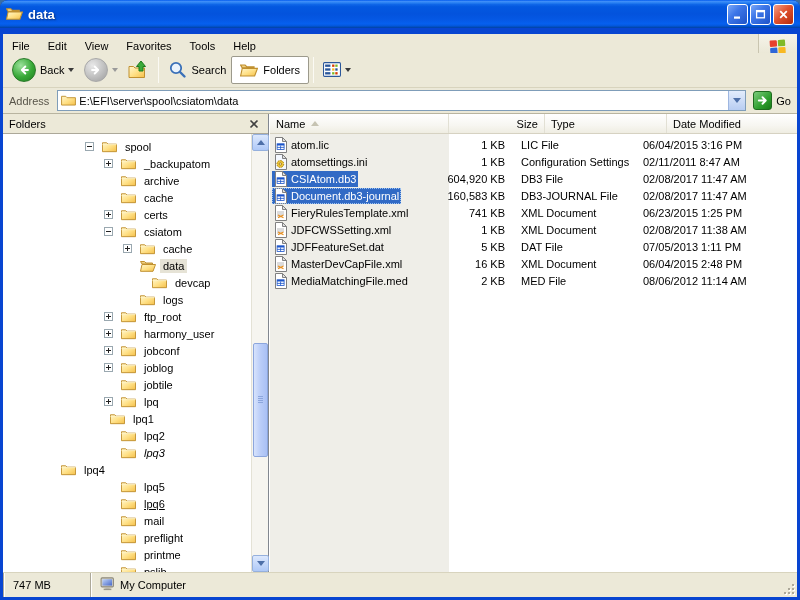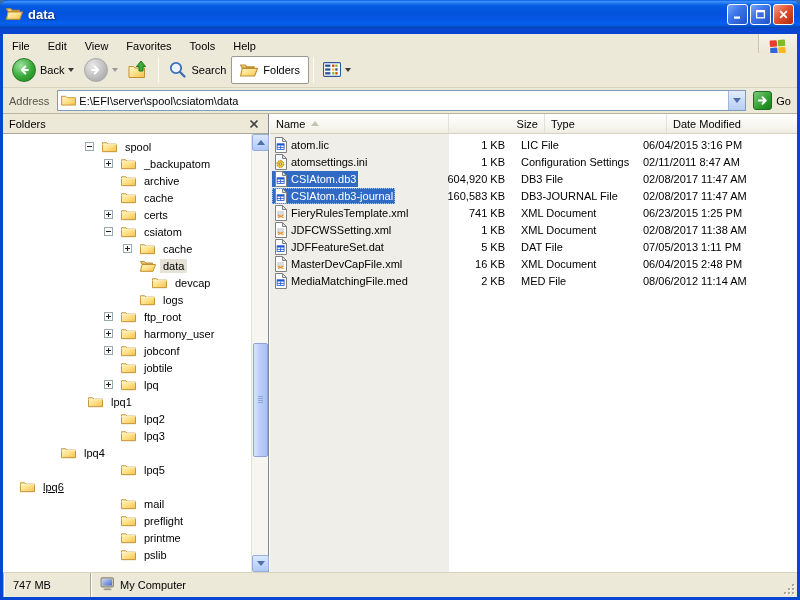--- a/index.html
+++ b/index.html
@@ -385,60 +385,70 @@
             <span class="expander plus"></span>
             <span class="t-icon">
               <svg width="15" height="13" viewBox="0 0 16 13">
                 <path d="M0.5 2.5 L5 2.5 L6.5 4 L15.5 4 L15.5 12 L0.5 12 Z" fill="url(#gradFolder)" stroke="#C09030"></path>
                 <path d="M0.5 4.5 L15.5 4.5" stroke="#FFF3C2" stroke-width="1"></path>
               </svg>
             </span>
             <span class="t-label">jobconf</span>
           </div>
           <div class="tree-row" style="padding-left: 101px;">
+            <span class="expander plus"></span>
+            <span class="t-icon">
+              <svg width="15" height="13" viewBox="0 0 16 13">
+                <path d="M0.5 2.5 L5 2.5 L6.5 4 L15.5 4 L15.5 12 L0.5 12 Z" fill="url(#gradFolder)" stroke="#C09030"></path>
+                <path d="M0.5 4.5 L15.5 4.5" stroke="#FFF3C2" stroke-width="1"></path>
+              </svg>
+            </span>
+            <span class="t-label">joblog</span>
+          </div>
+          <div class="tree-row" style="padding-left: 101px;">
             <span class="exp-spacer"></span>
             <span class="t-icon">
               <svg width="15" height="13" viewBox="0 0 16 13">
                 <path d="M0.5 2.5 L5 2.5 L6.5 4 L15.5 4 L15.5 12 L0.5 12 Z" fill="url(#gradFolder)" stroke="#C09030"></path>
                 <path d="M0.5 4.5 L15.5 4.5" stroke="#FFF3C2" stroke-width="1"></path>
               </svg>
             </span>
             <span class="t-label">jobtile</span>
           </div>
           <div class="tree-row" style="padding-left: 101px;">
             <span class="expander plus"></span>
             <span class="t-icon">
               <svg width="15" height="13" viewBox="0 0 16 13">
                 <path d="M0.5 2.5 L5 2.5 L6.5 4 L15.5 4 L15.5 12 L0.5 12 Z" fill="url(#gradFolder)" stroke="#C09030"></path>
                 <path d="M0.5 4.5 L15.5 4.5" stroke="#FFF3C2" stroke-width="1"></path>
               </svg>
             </span>
             <span class="t-label">lpq</span>
           </div>
-          <div class="tree-row" style="padding-left: 68px;">
+          <div class="tree-row" style="padding-left: 90px;">
             <span class="exp-spacer"></span>
             <span class="t-icon">
               <svg width="15" height="13" viewBox="0 0 16 13">
                 <path d="M0.5 2.5 L5 2.5 L6.5 4 L15.5 4 L15.5 12 L0.5 12 Z" fill="url(#gradFolder)" stroke="#C09030"></path>
                 <path d="M0.5 4.5 L15.5 4.5" stroke="#FFF3C2" stroke-width="1"></path>
               </svg>
             </span>
             <span class="t-label">lpq1</span>
           </div>
           <div class="tree-row" style="padding-left: 101px;">
             <span class="exp-spacer"></span>
             <span class="t-icon">
               <svg width="15" height="13" viewBox="0 0 16 13">
                 <path d="M0.5 2.5 L5 2.5 L6.5 4 L15.5 4 L15.5 12 L0.5 12 Z" fill="url(#gradFolder)" stroke="#C09030"></path>
                 <path d="M0.5 4.5 L15.5 4.5" stroke="#FFF3C2" stroke-width="1"></path>
               </svg>
             </span>
             <span class="t-label">lpq2</span>
           </div>
-          <div class="tree-row" style="padding-left: 101px;">
+          <div class="tree-row" style="padding-left: 101px; font-style: italic;">
             <span class="exp-spacer"></span>
             <span class="t-icon">
               <svg width="15" height="13" viewBox="0 0 16 13">
                 <path d="M0.5 2.5 L5 2.5 L6.5 4 L15.5 4 L15.5 12 L0.5 12 Z" fill="url(#gradFolder)" stroke="#C09030"></path>
                 <path d="M0.5 4.5 L15.5 4.5" stroke="#FFF3C2" stroke-width="1"></path>
               </svg>
             </span>
             <span class="t-label">lpq3</span>
           </div>
           <div class="tree-row" style="padding-left: 41px;">
@@ -454,21 +464,21 @@
           <div class="tree-row" style="padding-left: 101px;">
             <span class="exp-spacer"></span>
             <span class="t-icon">
               <svg width="15" height="13" viewBox="0 0 16 13">
                 <path d="M0.5 2.5 L5 2.5 L6.5 4 L15.5 4 L15.5 12 L0.5 12 Z" fill="url(#gradFolder)" stroke="#C09030"></path>
                 <path d="M0.5 4.5 L15.5 4.5" stroke="#FFF3C2" stroke-width="1"></path>
               </svg>
             </span>
             <span class="t-label">lpq5</span>
           </div>
-          <div class="tree-row" style=" text-decoration: underline;">
+          <div class="tree-row" style="padding-left: 101px; text-decoration: underline;">
             <span class="exp-spacer"></span>
             <span class="t-icon">
               <svg width="15" height="13" viewBox="0 0 16 13">
                 <path d="M0.5 2.5 L5 2.5 L6.5 4 L15.5 4 L15.5 12 L0.5 12 Z" fill="url(#gradFolder)" stroke="#C09030"></path>
                 <path d="M0.5 4.5 L15.5 4.5" stroke="#FFF3C2" stroke-width="1"></path>
               </svg>
             </span>
             <span class="t-label">lpq6</span>
           </div>
           <div class="tree-row" style="padding-left: 101px;">
@@ -607,21 +617,21 @@
                 <span class="f-icon">
                   <svg width="13" height="16" viewBox="0 0 13 16">
                     <path d="M1.5 0.5 L8.5 0.5 L12.5 4.5 L12.5 15.5 L1.5 15.5 Z" fill="#fff" stroke="#808080"></path>
                     <path d="M8.5 0.5 L8.5 4.5 L12.5 4.5 Z" fill="#E0E0E0" stroke="#808080"></path>
                     <rect x="3.1" y="6.8" width="7" height="5.6" fill="#fff" stroke="#1B54C8" stroke-width="0.8"></rect>
                     <rect x="3.1" y="6.8" width="7" height="1.7" fill="#1B54C8"></rect>
                     <line x1="6.6" y1="8.5" x2="6.6" y2="12.4" stroke="#1B54C8" stroke-width="0.8"></line>
                     <line x1="3.1" y1="10.4" x2="10.1" y2="10.4" stroke="#1B54C8" stroke-width="0.8"></line>
                   </svg>
                 </span>
-                <span>CSIAtom.db3-journal</span>
+                <span>Document.db3-journal</span>
               </span>
             </div>
             <div class="c-size">160,583 KB</div>
             <div class="c-type">DB3-JOURNAL File</div>
             <div class="c-date">02/08/2017 11:47 AM</div>
           </div>
           <div class="f-row">
             <div class="c-name">
               <span class="f-sel">
                 <span class="f-icon">

